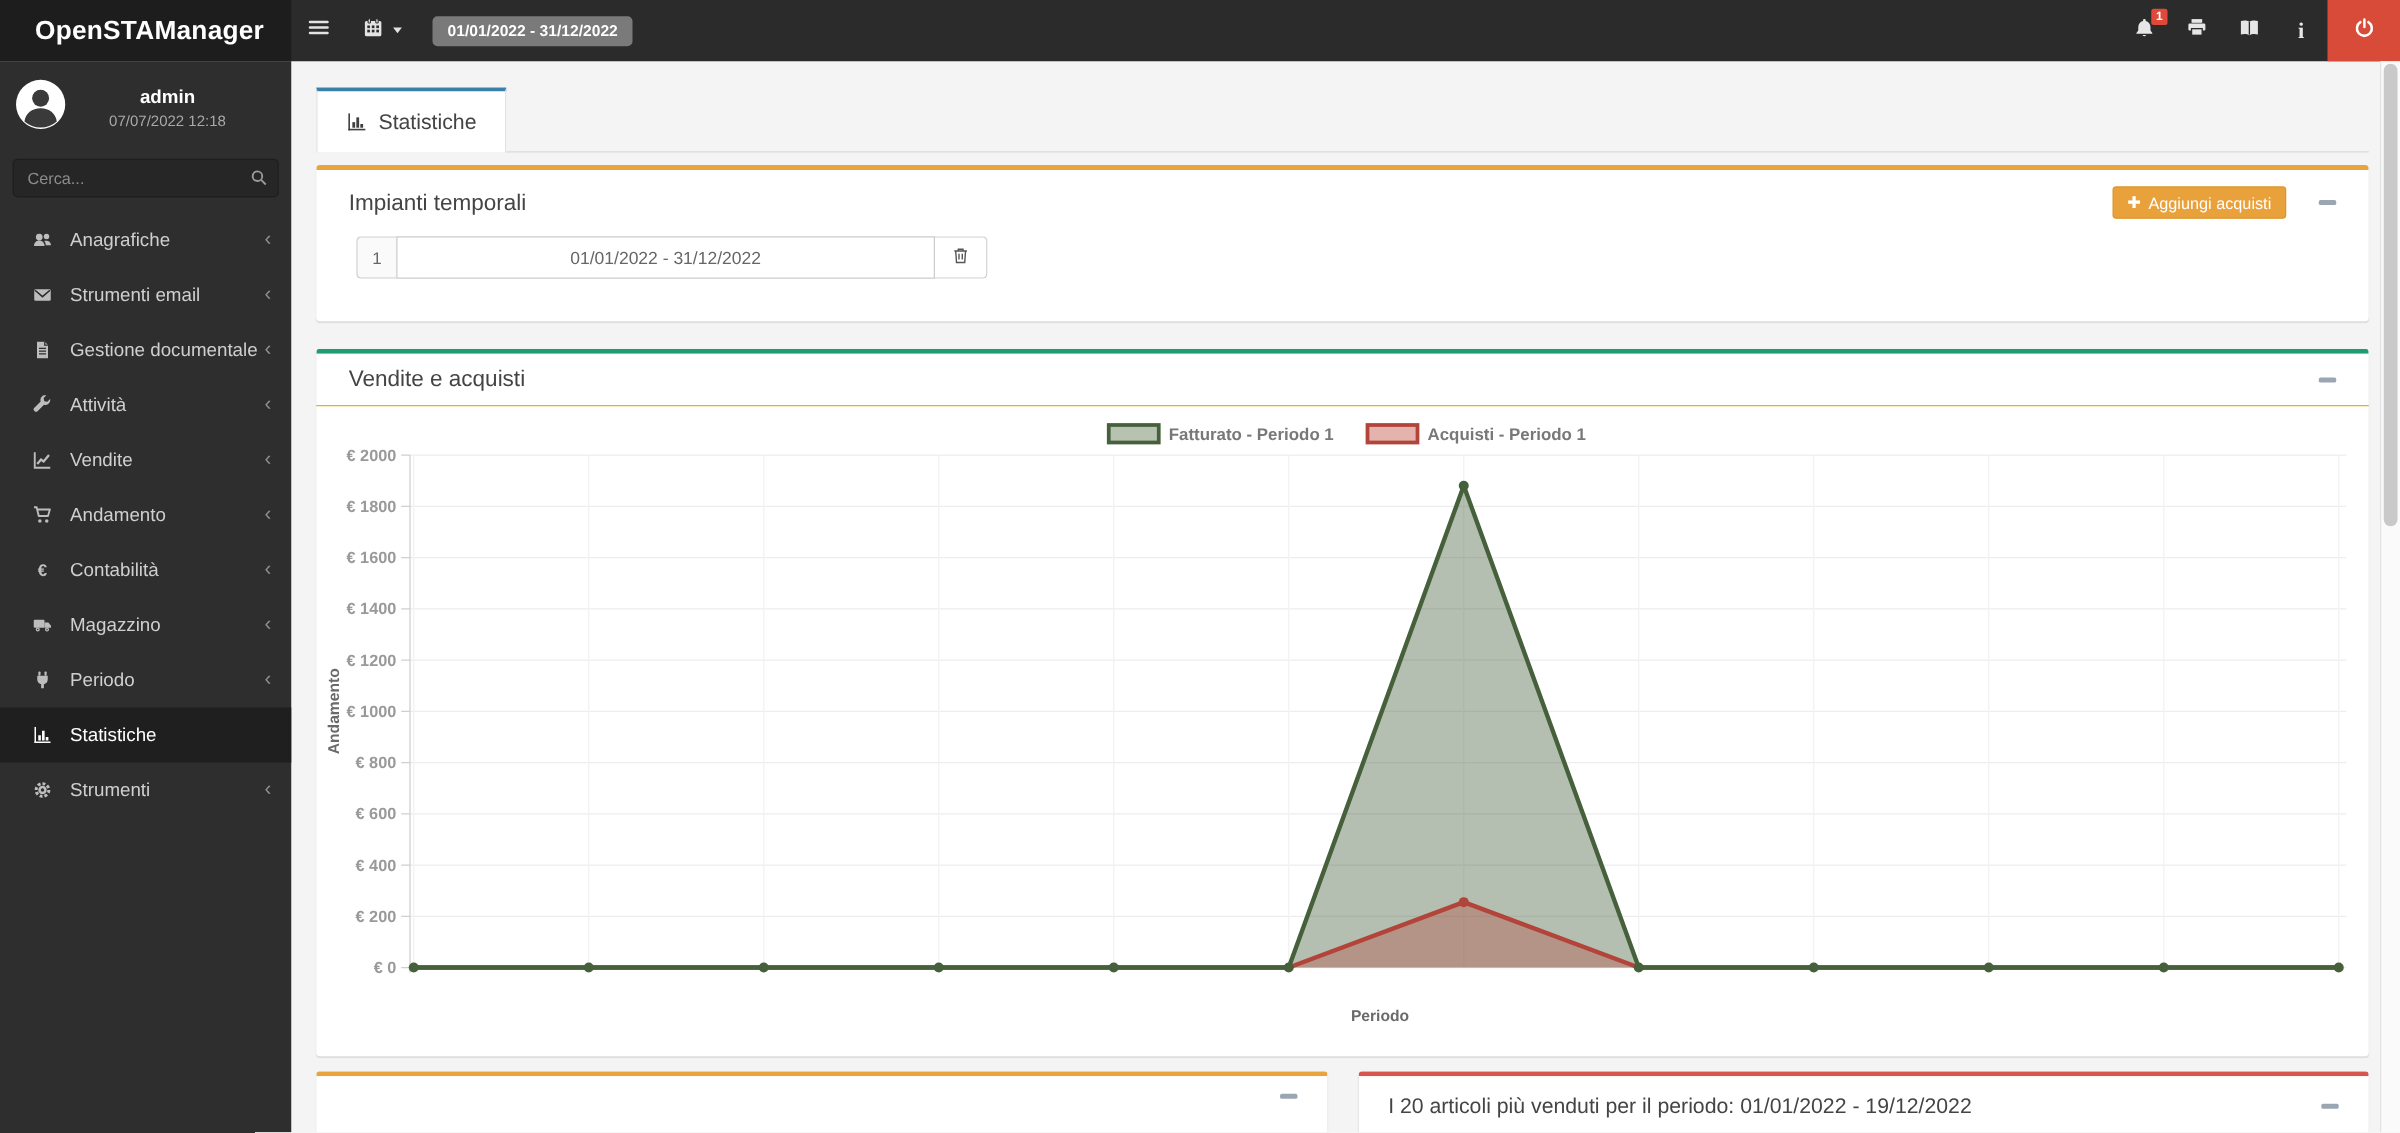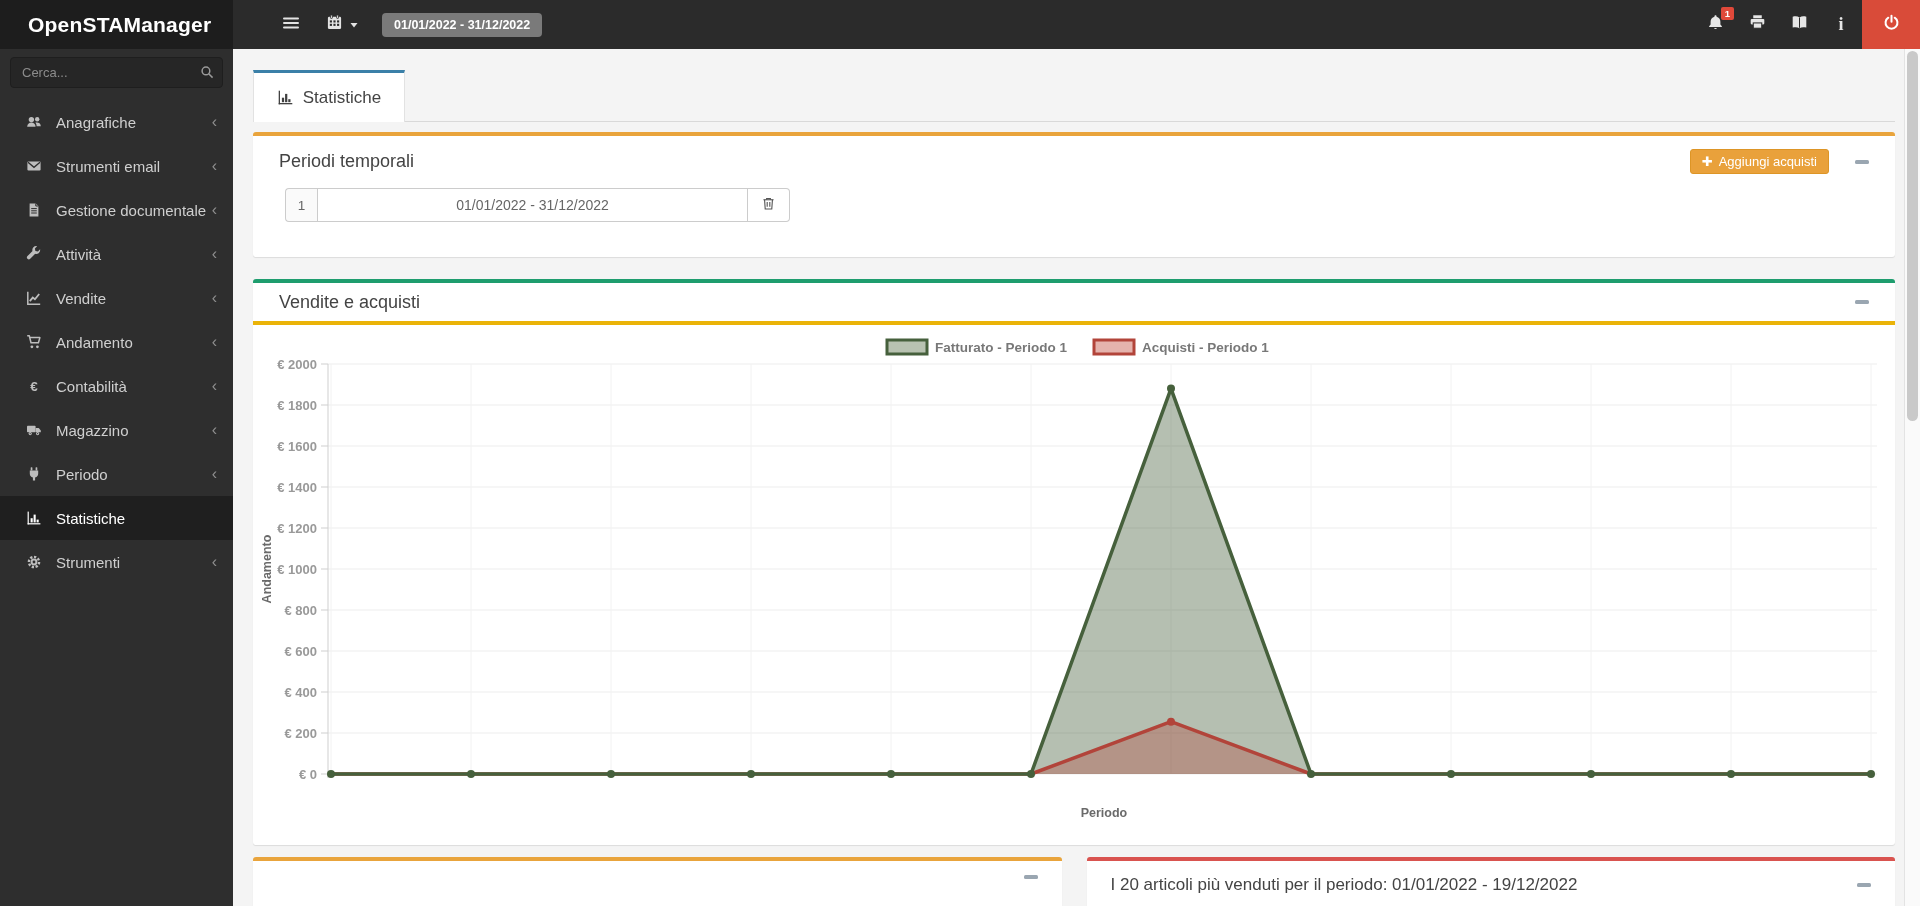--- a/index.html
+++ b/index.html
@@ -1,21 +1,21 @@
 <!DOCTYPE html>
 <html><head>
 <meta charset="utf-8">
 <style>
   * { margin:0; padding:0; box-sizing:border-box; }
   html,body { width:1920px; height:906px; overflow:hidden; background:#f4f4f4;
     font-family:"Liberation Sans","DejaVu Sans",sans-serif; }
   .screen { position:relative; width:1920px; height:906px; overflow:hidden; background:#f4f4f4; }
 
   
-  .topbar { position:absolute; top:0; left:0; right:0; height:49px; background:#2b2b2b; display:flex; align-items:stretch; z-index:30;gap:36px; }
+  .topbar { position:absolute; top:0; left:0; right:0; height:49px; background:#2b2b2b; display:flex; align-items:stretch; z-index:30; }
   .brand { width:233px; background:#1d1d1d; color:#fff; font-weight:bold; font-size:21px;
     display:flex; align-items:center; padding-left:28px; letter-spacing:.2px; }
   .tb-left { display:flex; align-items:center; }
   .tb-btn { color:#e3e3e3; display:flex; align-items:center; justify-content:center; height:49px; padding:0 13px; cursor:pointer; }
   .date-pill { background:#7a7a7a; color:#fff; font-weight:bold; font-size:12.5px; border-radius:4px;
     padding:5px 12px; margin-left:10px; cursor:pointer; }
   .tb-right { margin-left:auto; display:flex; align-items:stretch; }
   .tb-icon { position:relative; width:42px; display:flex; align-items:center; justify-content:center; color:#e6e6e6; cursor:pointer; }
   .badge { position:absolute; top:7px; right:2px; background:#e0493a; color:#fff; font-size:9.5px; font-weight:bold;
     padding:1px 4px; border-radius:2px; line-height:1.2; }
@@ -67,21 +67,21 @@
   .periods-card .card-body { padding:8px 26px 0 32px; }
   .input-group { display:flex; width:505px; height:34px; }
   .ig-addon { background:#fafafa; border:1px solid #ccc; display:flex; align-items:center; justify-content:center;
     color:#666; font-size:13.5px; }
   .ig-num { width:32px; border-radius:4px 0 0 4px; border-right:none; }
   .ig-input { flex:1; border:1px solid #ccc; text-align:center; color:#666; font-size:14px; outline:none;
     font-family:"Liberation Sans","DejaVu Sans",sans-serif; background:#fff; }
   .ig-trash { width:42px; border-left:none; border-radius:0 4px 4px 0; background:#fff; cursor:pointer; }
 
   .sales-card { margin-top:22px; height:566px; border-top:4px solid #1e9d6e; }
-  .sales-card .card-header { height:42px; padding:0 26px; border-bottom:4px solid #eab308; }
+  .sales-card .card-header { height:42px; padding:0 26px; border-bottom:1px solid #eab308; }
   .chart-wrap { width:1642px; height:520px; }
 
   .bottom-row { margin-top:12px; display:flex; gap:25px; }
   .bottom-card { flex:1; height:80px; }
   .bottom-card .card-header { padding:14px 24px; }
   .bottom-card .card-title { font-size:17px; }
   .bc-orange { border-top:4px solid #e9a43c; }
   .bc-red { border-top:4px solid #d9534f; }
 
   
@@ -150,20 +150,31 @@
       <div class="power-btn">
         <span><svg viewBox="0 0 16 16" width="17" height="17" fill="none" stroke="currentColor" stroke-width="1.9" stroke-linecap="round">
               <line x1="8" y1="1.6" x2="8" y2="7.2"></line>
               <path d="M5 3.5a5.6 5.6 0 1 0 6 0"></path>
             </svg></span>
       </div>
     </div>
   </div>
 
   <div class="sidebar">
+    <div class="user-panel">
+      <span><svg viewBox="0 0 40 40" width="41" height="41">
+            <circle cx="20" cy="20" r="19.2" fill="#fff"></circle>
+            <circle cx="20" cy="15.2" r="6.6" fill="#3a3a3a"></circle>
+            <path d="M7.4 33.4c.8-6.6 5.9-10.4 12.6-10.4s11.8 3.8 12.6 10.4a19.2 19.2 0 0 1-25.2 0z" fill="#3a3a3a"></path>
+          </svg></span>
+      <div class="user-meta">
+        <div class="user-name">admin</div>
+        <div class="user-date">07/07/2022 12:18</div>
+      </div>
+    </div>
     <div class="side-search">
       <input type="text" placeholder="Cerca..." style="">
       <span class="mag"><svg viewBox="0 0 16 16" width="14" height="14" fill="none" stroke="currentColor" stroke-width="1.7">
             <circle cx="6.8" cy="6.8" r="4.4"></circle>
             <line x1="10.2" y1="10.2" x2="14.4" y2="14.4"></line>
           </svg></span>
     </div>
     <div class="side-menu">
         <div class="side-item">
           <span class="si-icon">
@@ -305,21 +316,21 @@
                 <rect x="7.6" y="4.6" width="2.1" height="7.8"></rect>
                 <rect x="10.6" y="9.6" width="2.1" height="2.8"></rect>
               </svg>
             </span>
           <span>Statistiche</span>
         </div>
       </div>
 
       <div class="card periods-card">
         <div class="card-header">
-          <div class="card-title">Periodi temporali</div>
+          <div class="card-title">Impianti temporali</div>
           <div class="hdr-right">
             <button class="add-period-btn">
               <span class="plus">✚</span>
               <span>Aggiungi acquisti</span>
             </button>
             <div class="collapse-minus"></div>
           </div>
         </div>
         <div class="card-body">
           <div class="input-group">

